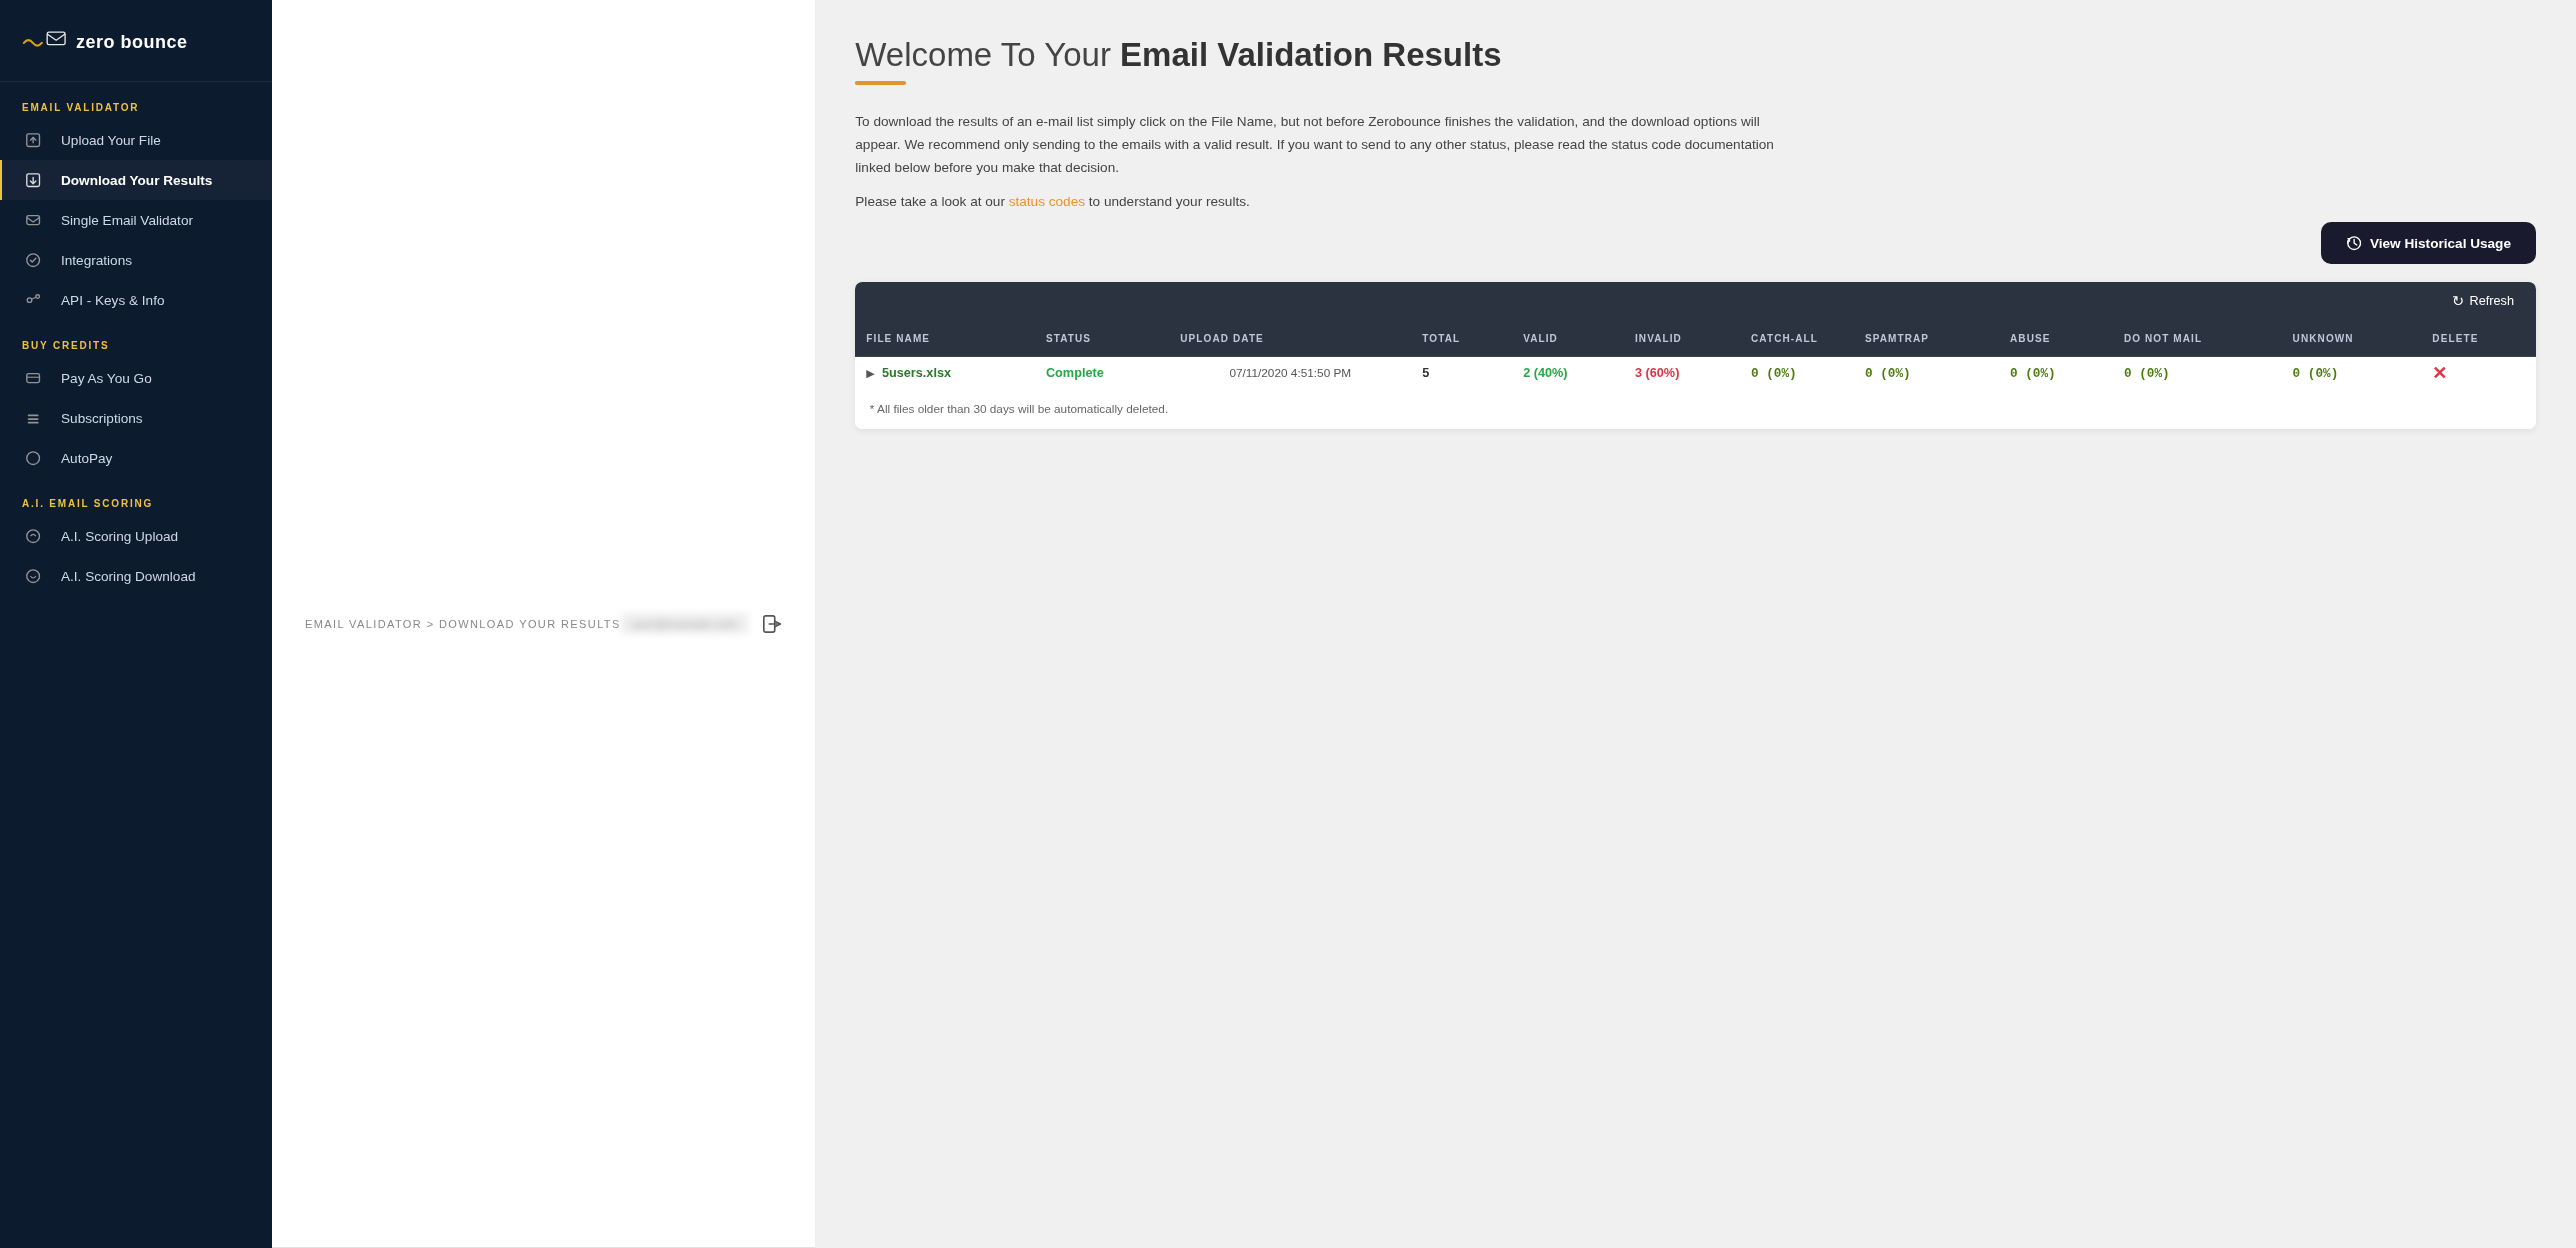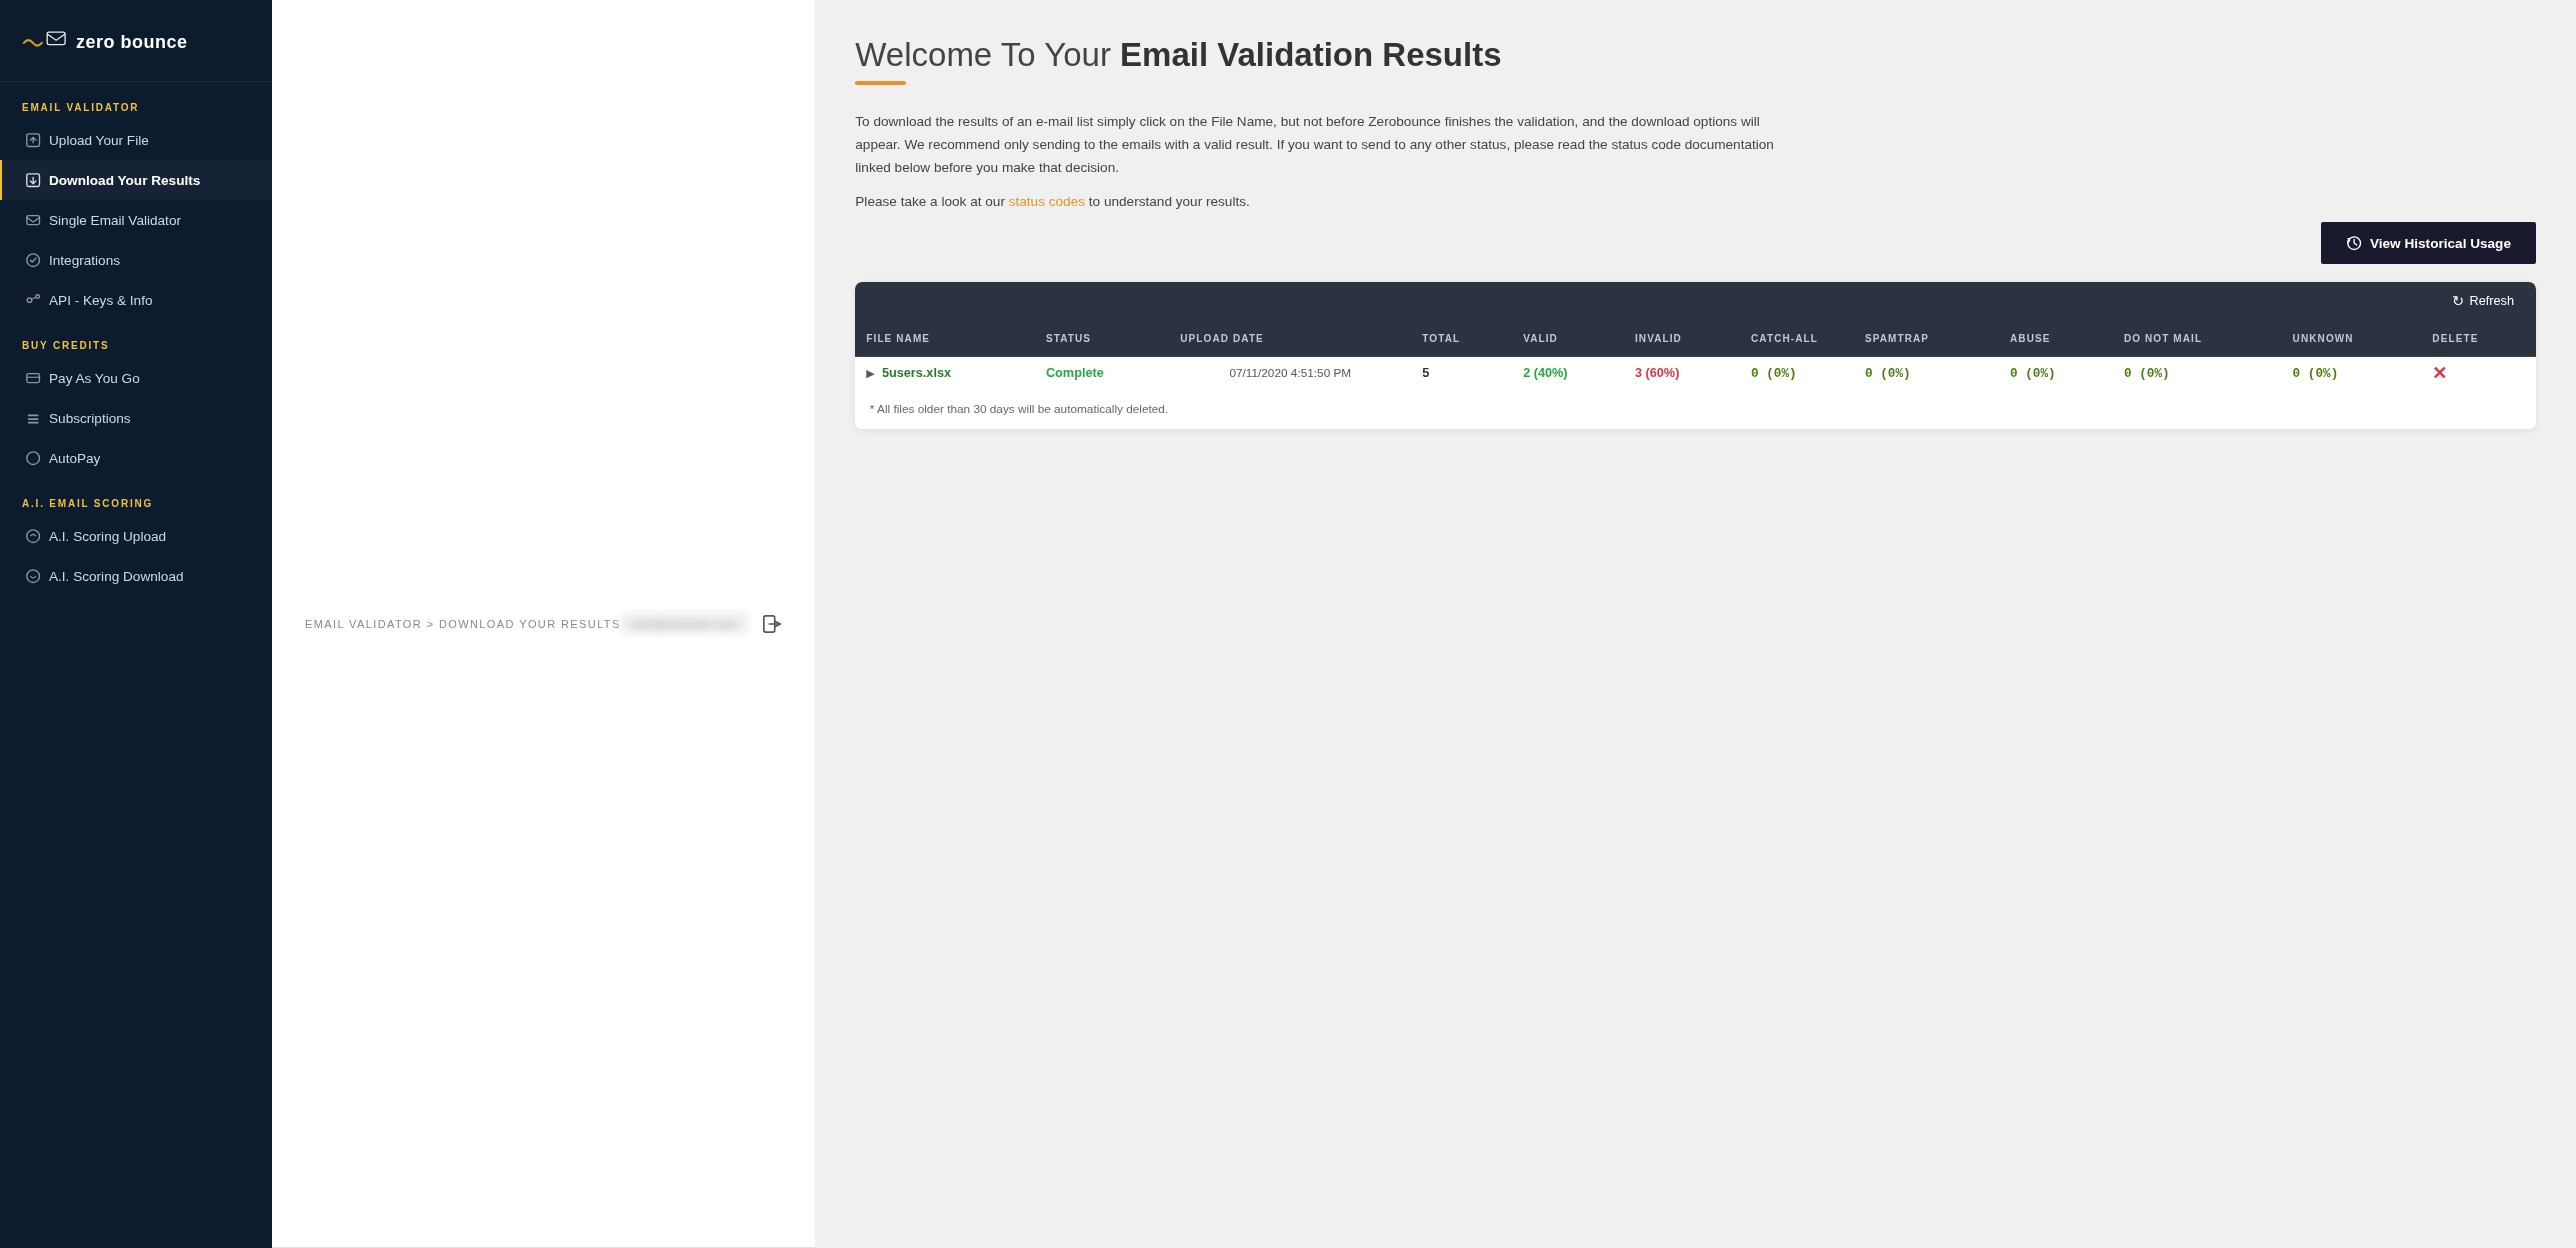--- a/index.html
+++ b/index.html
@@ -26,21 +26,21 @@
       font-weight: 700;
       color: #f0c040;
       letter-spacing: 1.8px;
       padding: 20px 22px 7.2px 22px;
       text-transform: uppercase;
     }
 
     .nav-item {
       display: flex;
       align-items: center;
-      gap: 7px;
+      gap: 19px;
       padding: 11px 22px;
       color: #d0d8e8;
       font-size: 13.6px;
       font-weight: 500;
       cursor: pointer;
       transition: background 0.15s;
       border-left: 2.7px solid transparent;
       text-decoration: none;
     }
     .nav-item.active {
@@ -147,21 +147,21 @@
     .action-row {
       display: flex;
       justify-content: flex-end;
       margin-bottom: 18px;
       margin-top: 7.2px;
     }
     .btn-historical {
       background: #1a1a2e;
       color: #fff;
       border: none;
-      border-radius: 2px;
+      border-radius: 10px;
       padding: 12.7px 25px;
       font-size: 13.6px;
       font-weight: 600;
       cursor: pointer;
       display: flex;
       align-items: center;
       gap: 7.2px;
     }
 
     

